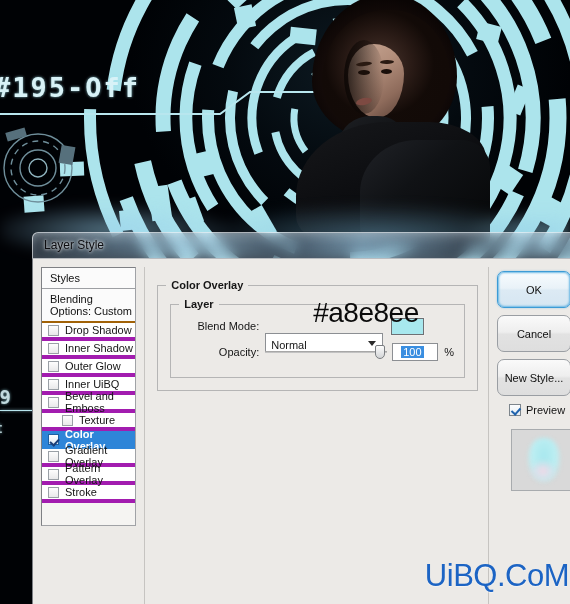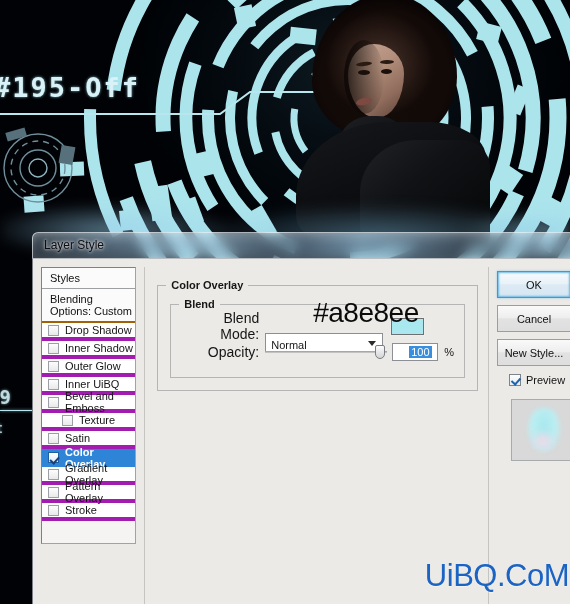--- a/index.html
+++ b/index.html
@@ -248,21 +248,21 @@
     color: #161616;
   }
   .group.outer { margin-top: 12px; padding: 14px 12px 12px 12px; }
   .row {
     display: flex;
     align-items: center;
     height: 22px;
     margin-bottom: 4px;
   }
   .lbl {
-    font-size: 14px;
+    font-size: 11px;
     color: #151515;
     text-align: right;
     width: 78px;
     margin-right: 6px;
   }
   .combo {
     width: 118px;
     height: 19px;
     background: #fff;
     border: 1px solid #8c8f93;
@@ -310,21 +310,21 @@
     border: 1px solid #7a7d81;
     border-radius: 2px 2px 5px 5px;
   }
   .numbox {
     width: 46px; height: 18px;
     background: #fff;
     border: 1px solid #8c8f93;
     margin-left: 5px;
     display: flex;
     align-items: center;
-    padding-left: 16px;
+    padding-left: 8px;
   }
   .numbox .sel {
     background: #3a8ee0;
     color: #fff;
     font-size: 11px;
     padding: 0 2px;
   }
   .pct { font-size: 11px; margin-left: 6px; color: #151515; }
 
   .hexlabel {
@@ -340,26 +340,26 @@
   
   .right-col {
     width: 84px;
     padding-top: 4px;
     display: flex;
     flex-direction: column;
     align-items: stretch;
     gap: 7px;
   }
   .btn {
-    height: 27px;
+    height: 37px;
     font-size: 11px;
     color: #101010;
     background: linear-gradient(180deg,#fafafa 0%, #eeeeee 46%, #e2e2e2 52%, #dedede 100%);
     border: 1px solid #9a9ea3;
-    border-radius: 0;
+    border-radius: 7px;
     display: flex;
     align-items: center;
     justify-content: center;
   }
   .btn.primary {
     border: 1px solid #3c9bd6;
     box-shadow: 0 0 2px 1px rgba(86,174,224,.85) inset, 0 0 2px rgba(86,174,224,.6);
     background: linear-gradient(180deg,#f7fbfe 0%, #e9f2f8 46%, #dceaf4 52%, #d6e6f2 100%);
   }
   .prev-row {
@@ -527,24 +527,20 @@
               <span>Inner UiBQ</span>
             </div>
             <div class="st-row">
               <span class="cb"></span>
               <span>Bevel and Emboss</span>
             </div>
             <div class="st-row indent">
               <span class="cb"></span>
               <span>Texture</span>
             </div>
-            <div class="st-row">
-              <span class="cb"></span>
-              <span>Satin</span>
-            </div>
             <div class="st-row selected" style="background: rgb(46, 133, 216); border-bottom-color: rgb(46, 133, 216);">
               <span class="cb checked"></span>
               <span>Color Overlay</span>
             </div>
             <div class="st-row">
               <span class="cb"></span>
               <span>Gradient Overlay</span>
             </div>
             <div class="st-row">
               <span class="cb"></span>
@@ -561,21 +557,21 @@
     </div>
 
     <div class="center-col">
 
       <div class="hexlabel">#a8e8ee</div>
 
       <div class="group outer">
         <span class="legend">Color Overlay</span>
 
         <div class="group" style="margin-top:4px;">
-          <span class="legend">Blend</span>
+          <span class="legend">Layer</span>
 
           <div class="row">
             <span class="lbl">Blend Mode:</span>
             <div class="combo">
               <span>Normal</span>
               <span class="arrow"></span>
             </div>
             <div class="swatch" id="swatch" style="background: rgb(168, 232, 238);"></div>
           </div>
 

